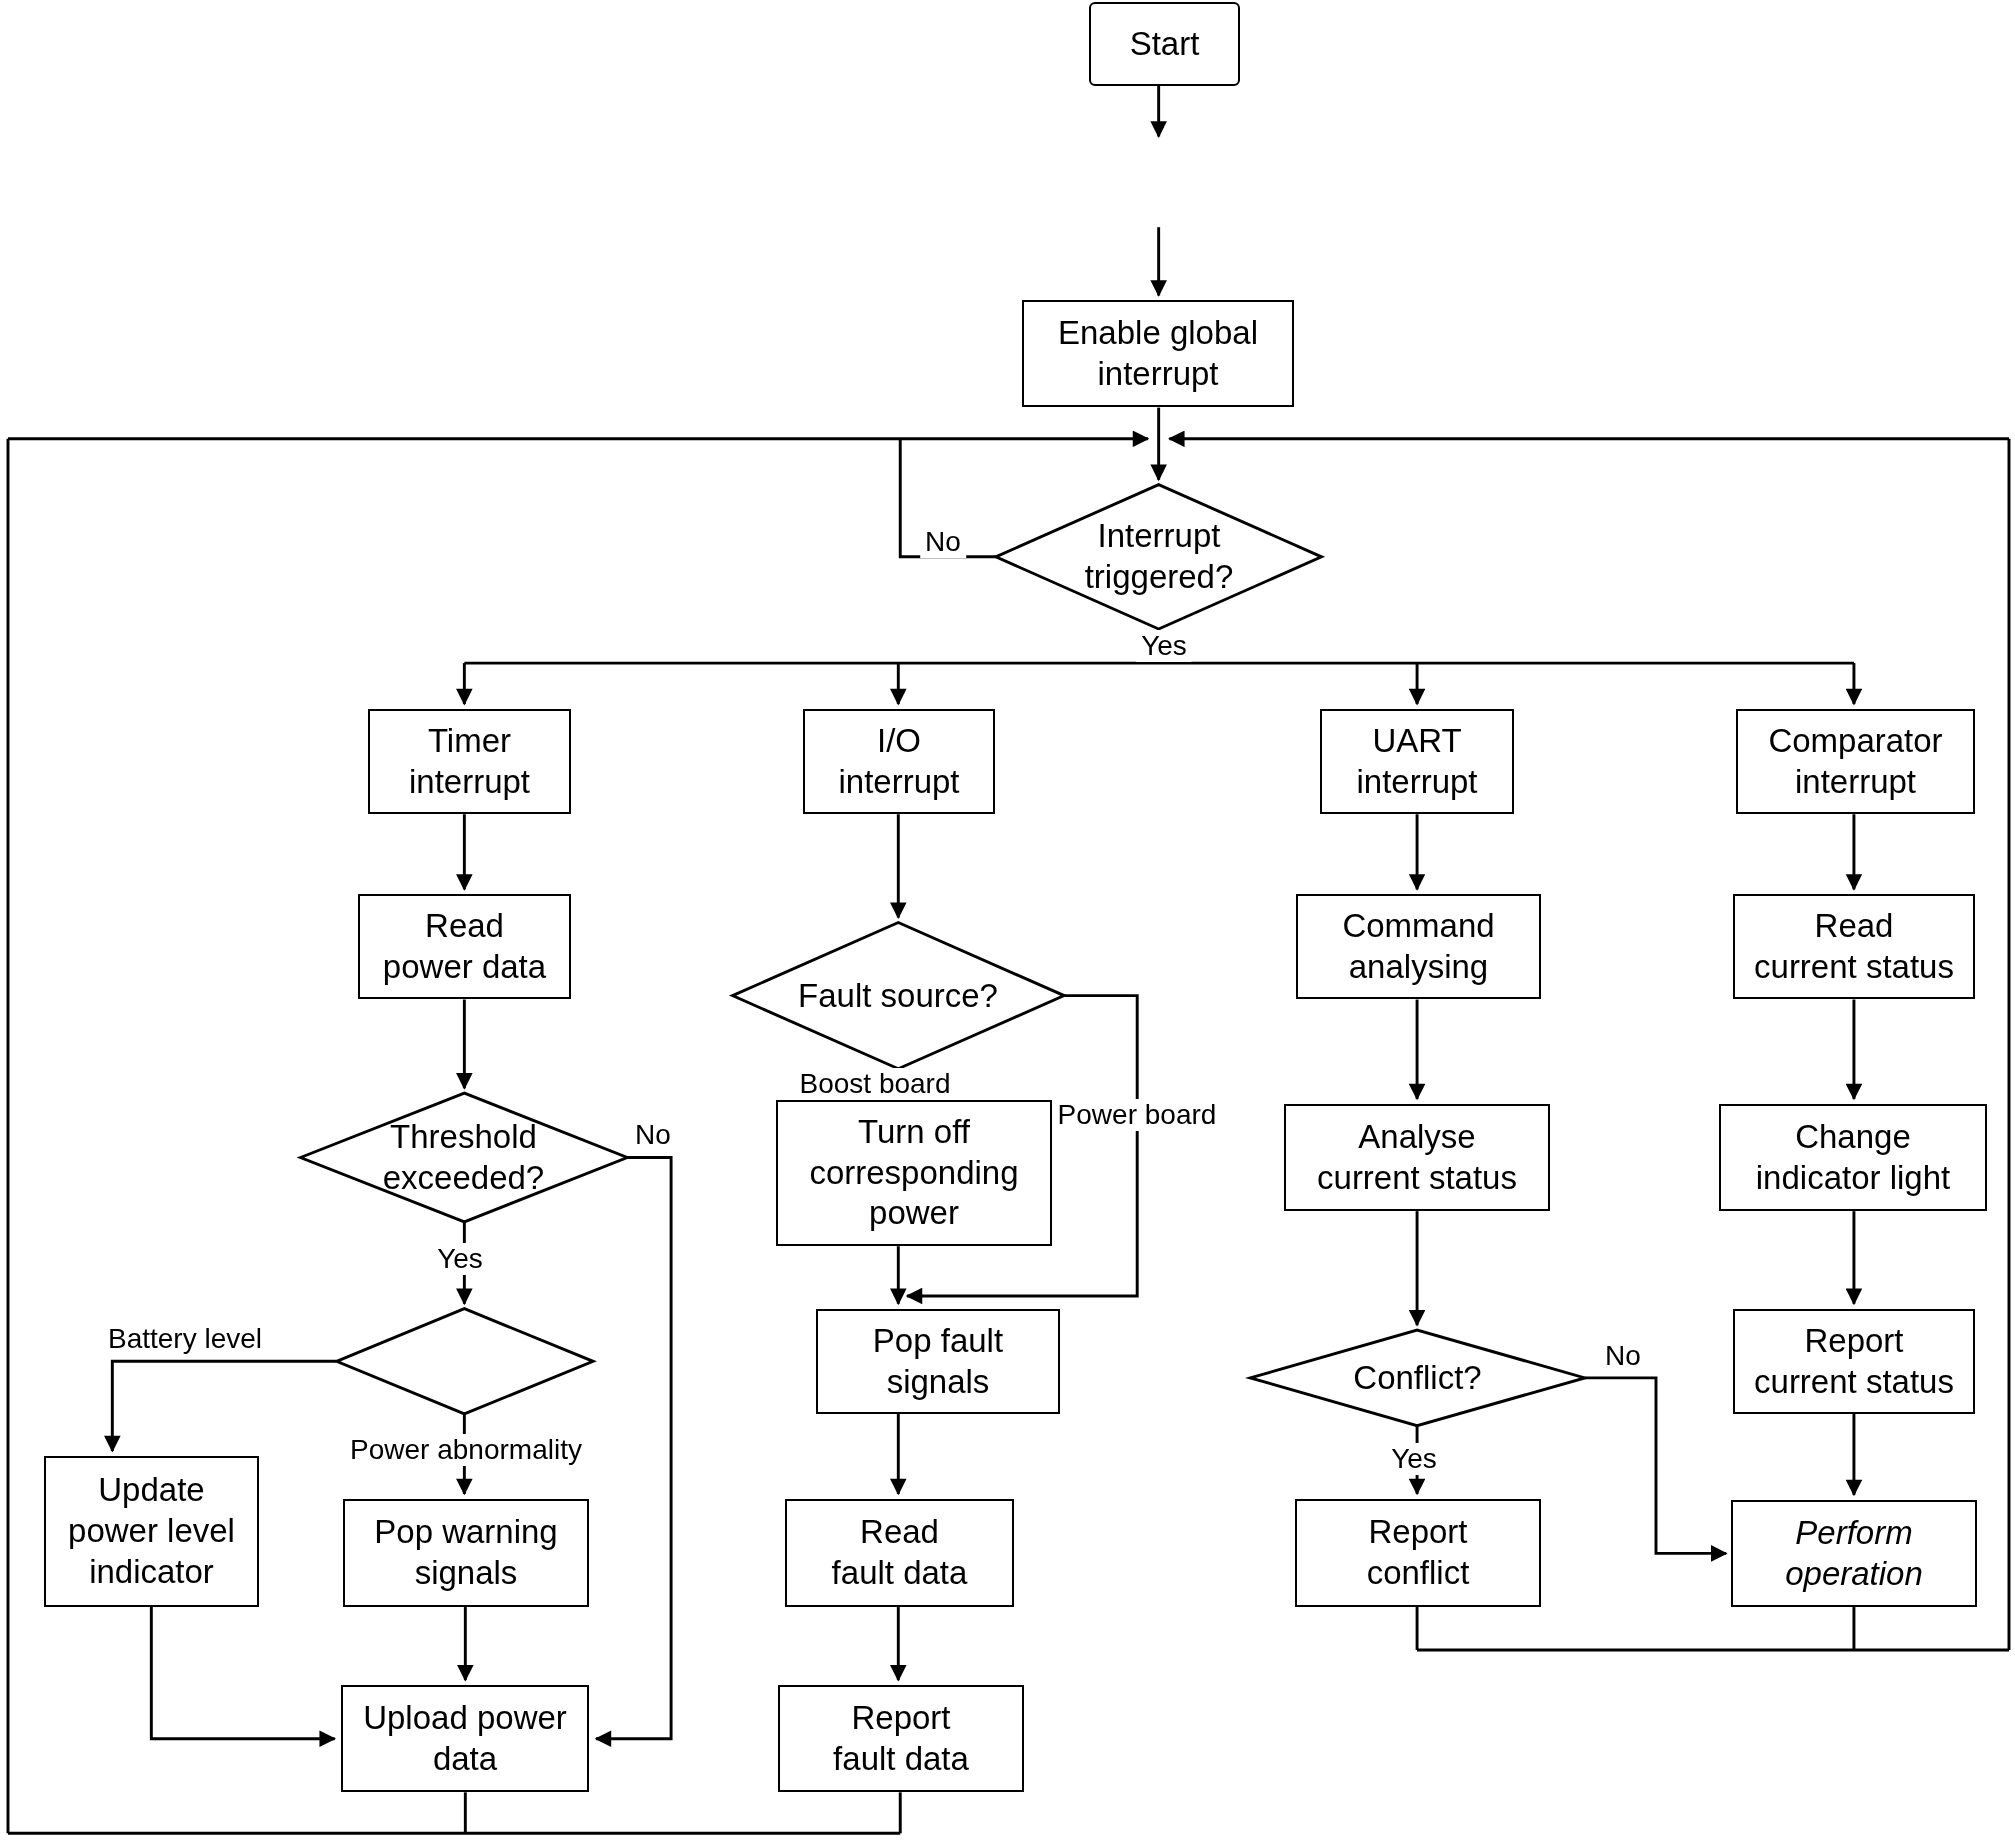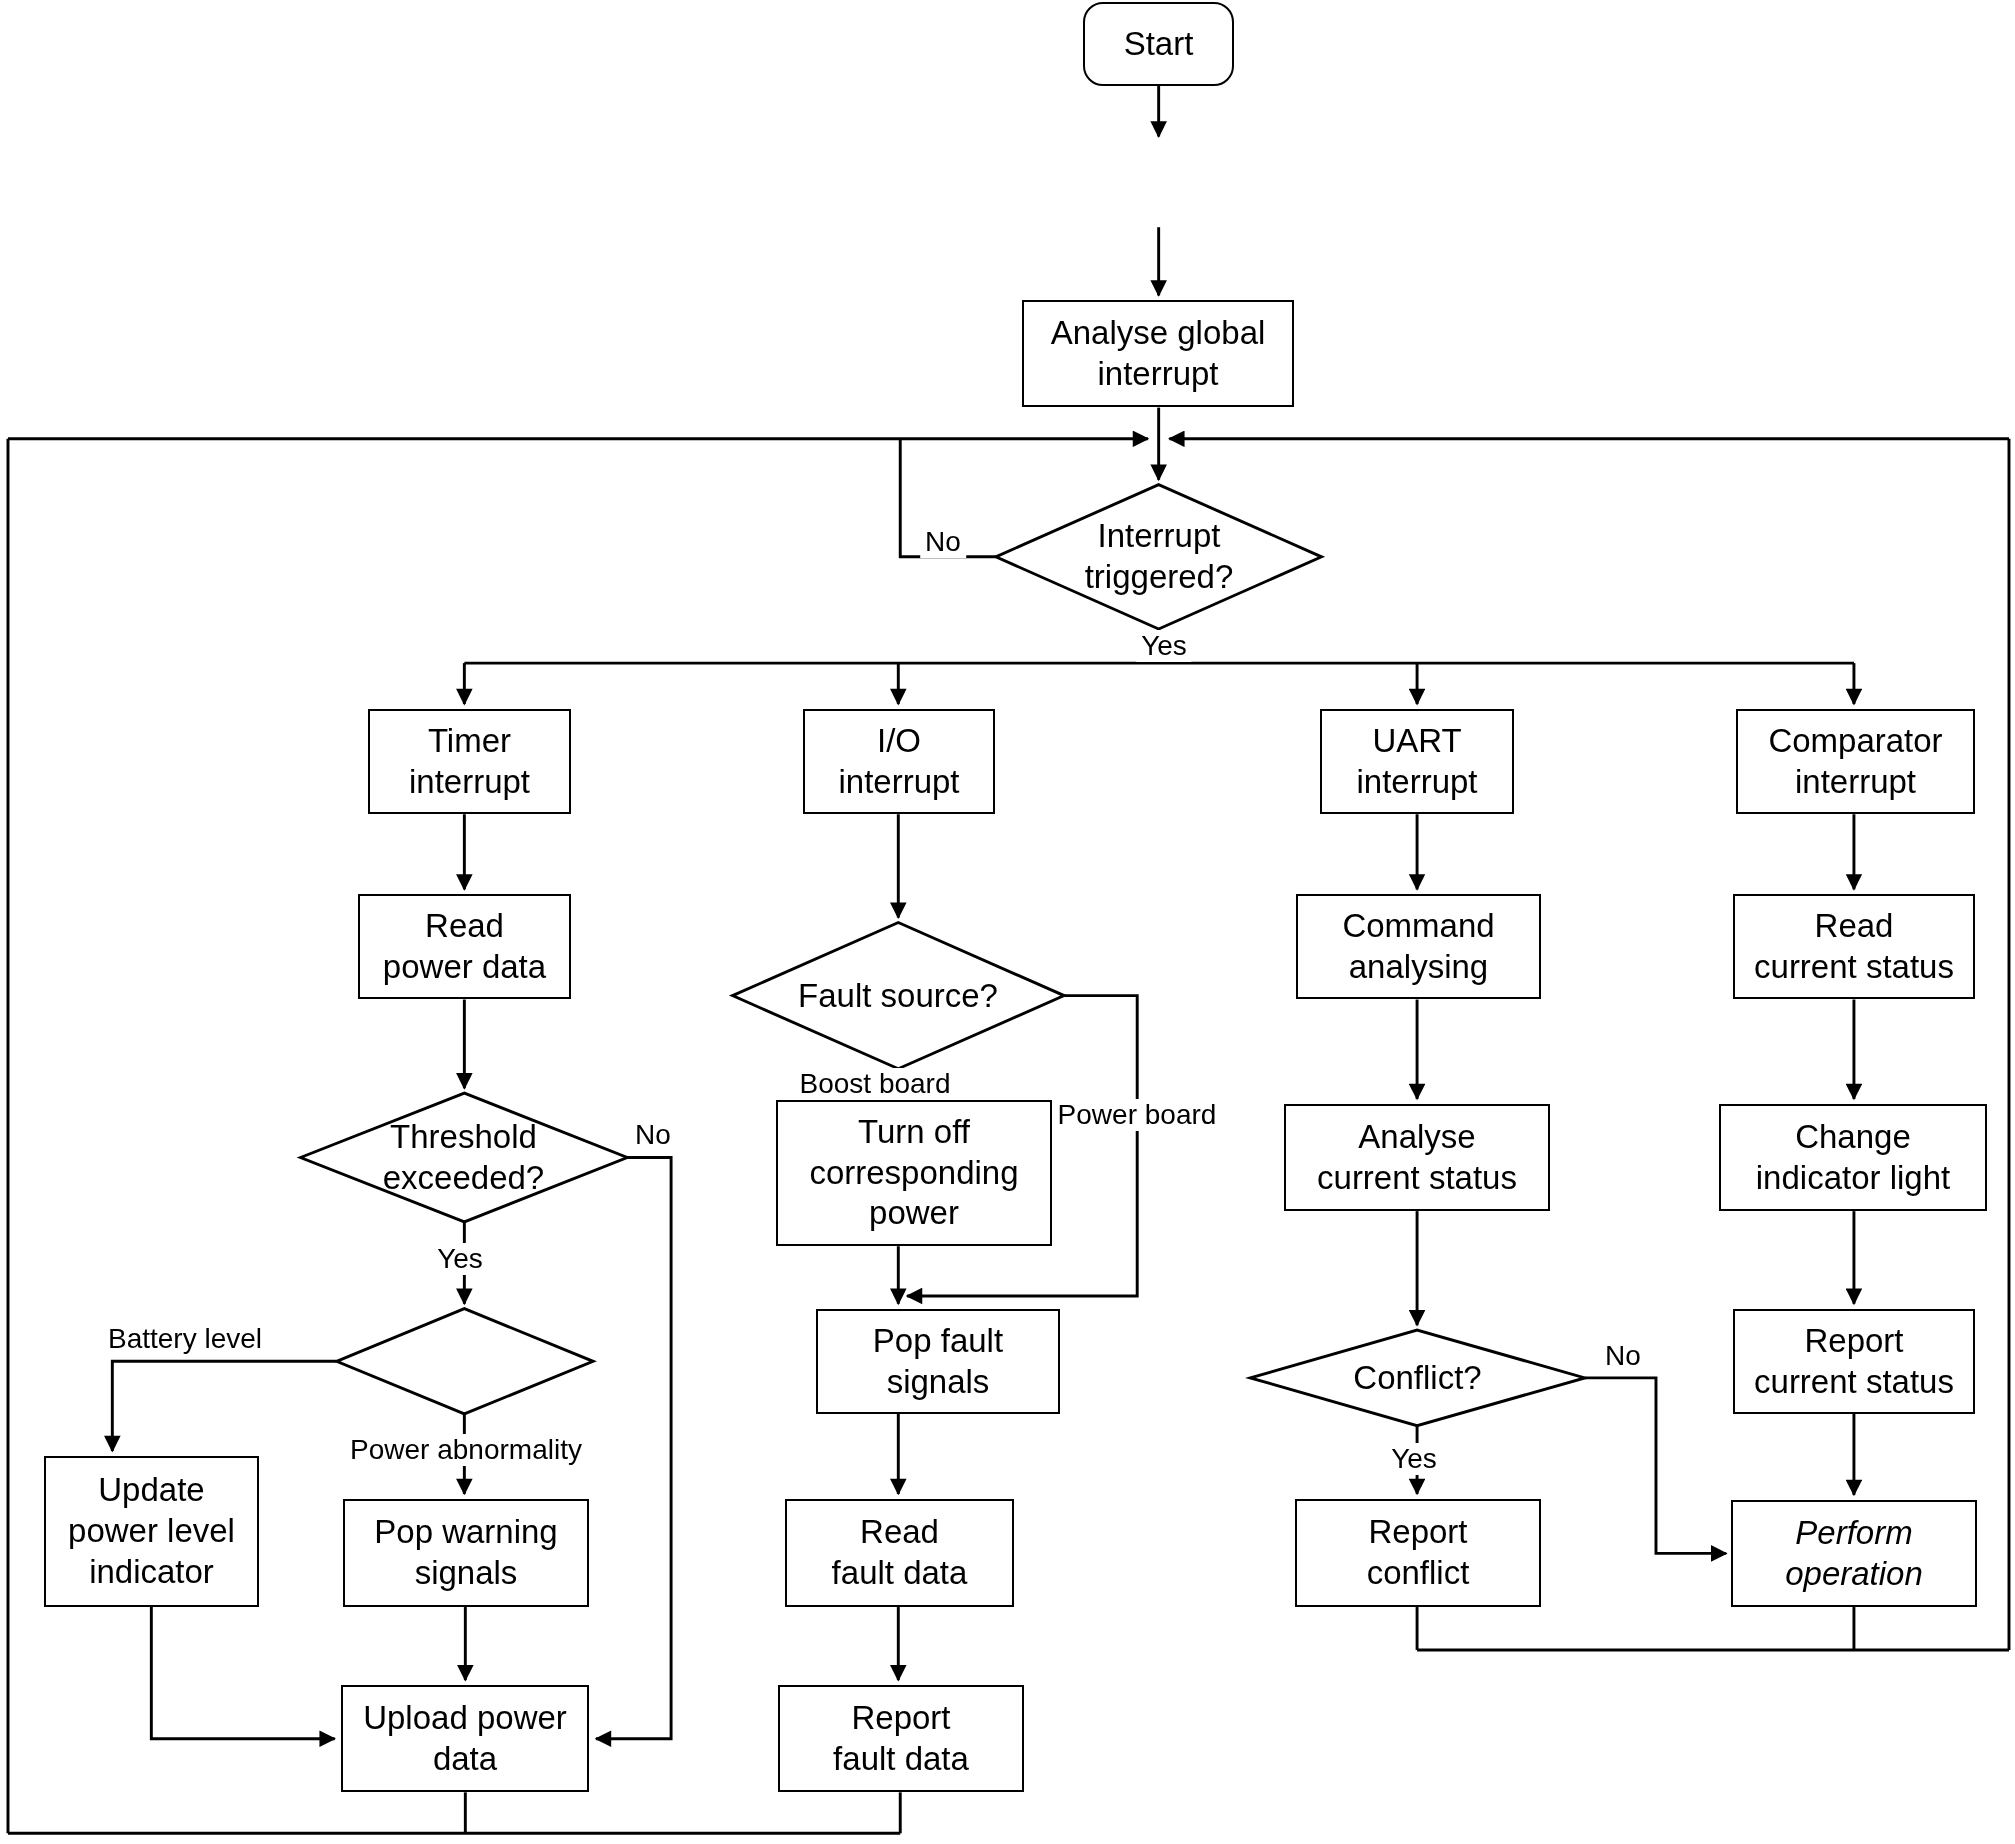--- a/index.html
+++ b/index.html
@@ -14,21 +14,21 @@
   .node{
     position:absolute;
     box-sizing:border-box;
     background:#ffffff;
     border:2.9px solid #000000;
     display:flex;align-items:center;justify-content:center;
     text-align:center;
     font-size:33px;line-height:1.24;color:#000000;
     white-space:pre-line;
   }
-  .node.rounded{border-radius:20px;}
+  .node.rounded{border-radius:6px;margin-left:6px;}
   .dtext{
     position:absolute;
     display:flex;align-items:center;justify-content:center;
     text-align:center;
     font-size:33px;line-height:1.24;color:#000000;
     white-space:pre-line;
     pointer-events:none;
   }
   .elabel{
     position:absolute;
@@ -108,21 +108,21 @@
     <g stroke="#000000" stroke-width="3" fill="#ffffff">
       <polygon points="1021,571 1188,497 1355,571 1188,645"></polygon>
       <polygon points="308,1187 476,1121 643,1187 476,1253"></polygon>
       <polygon points="345,1396 476,1342 608,1396 476,1450"></polygon>
       <polygon points="751,1021 921,946 1091,1021 921,1096"></polygon>
       <polygon points="1282,1413 1453,1364 1625,1413 1453,1462"></polygon>
     </g>
   </svg>
 
   <div class="node rounded" style="left:1083px;top:2px;width:151px;height:84px;">Start</div>
-  <div class="node" style="left:1022px;top:300px;width:272px;height:107px;">Analyse global
+  <div class="node" style="left:1022px;top:300px;width:272px;height:107px;">Enable global
 interrupt</div>
 
   <div class="node" style="left:368px;top:709px;width:203px;height:105px;">Timer
 interrupt</div>
   <div class="node" style="left:358px;top:894px;width:213px;height:105px;">Read
 power data</div>
   <div class="node" style="left:44px;top:1456px;width:215px;height:151px;">Update
 power level
 indicator</div>
   <div class="node" style="left:343px;top:1499px;width:246px;height:108px;">Pop warning

